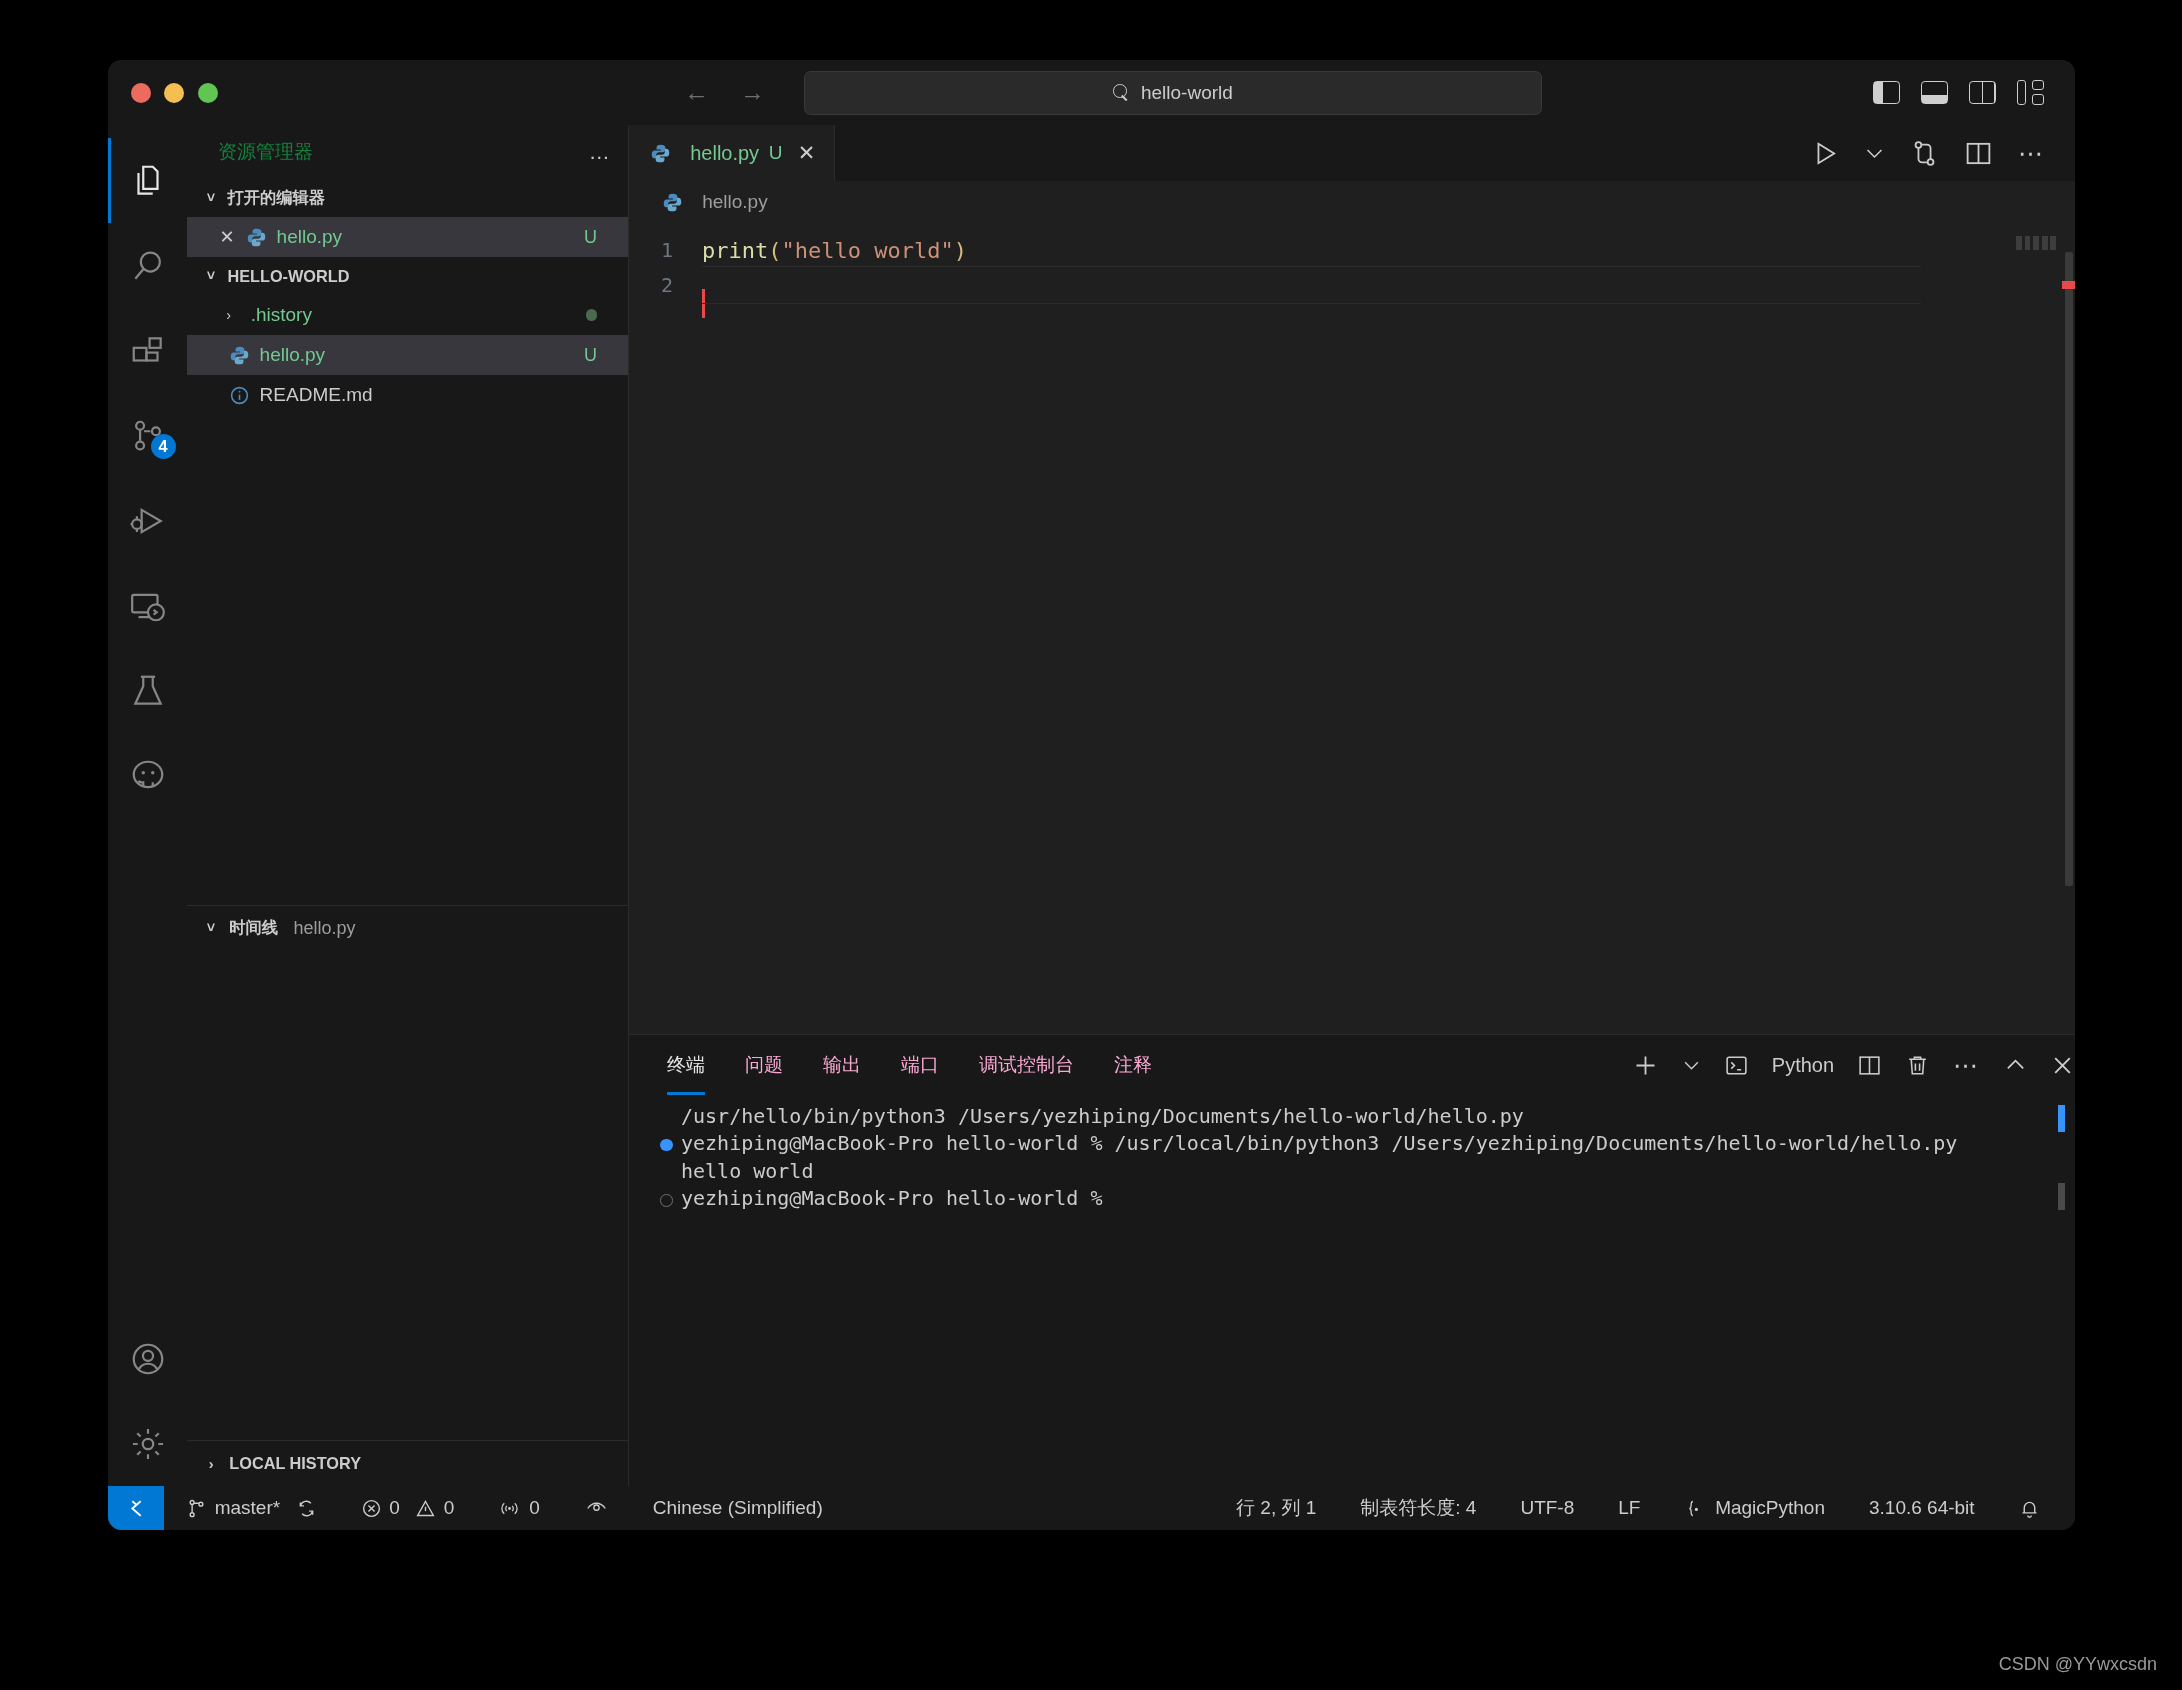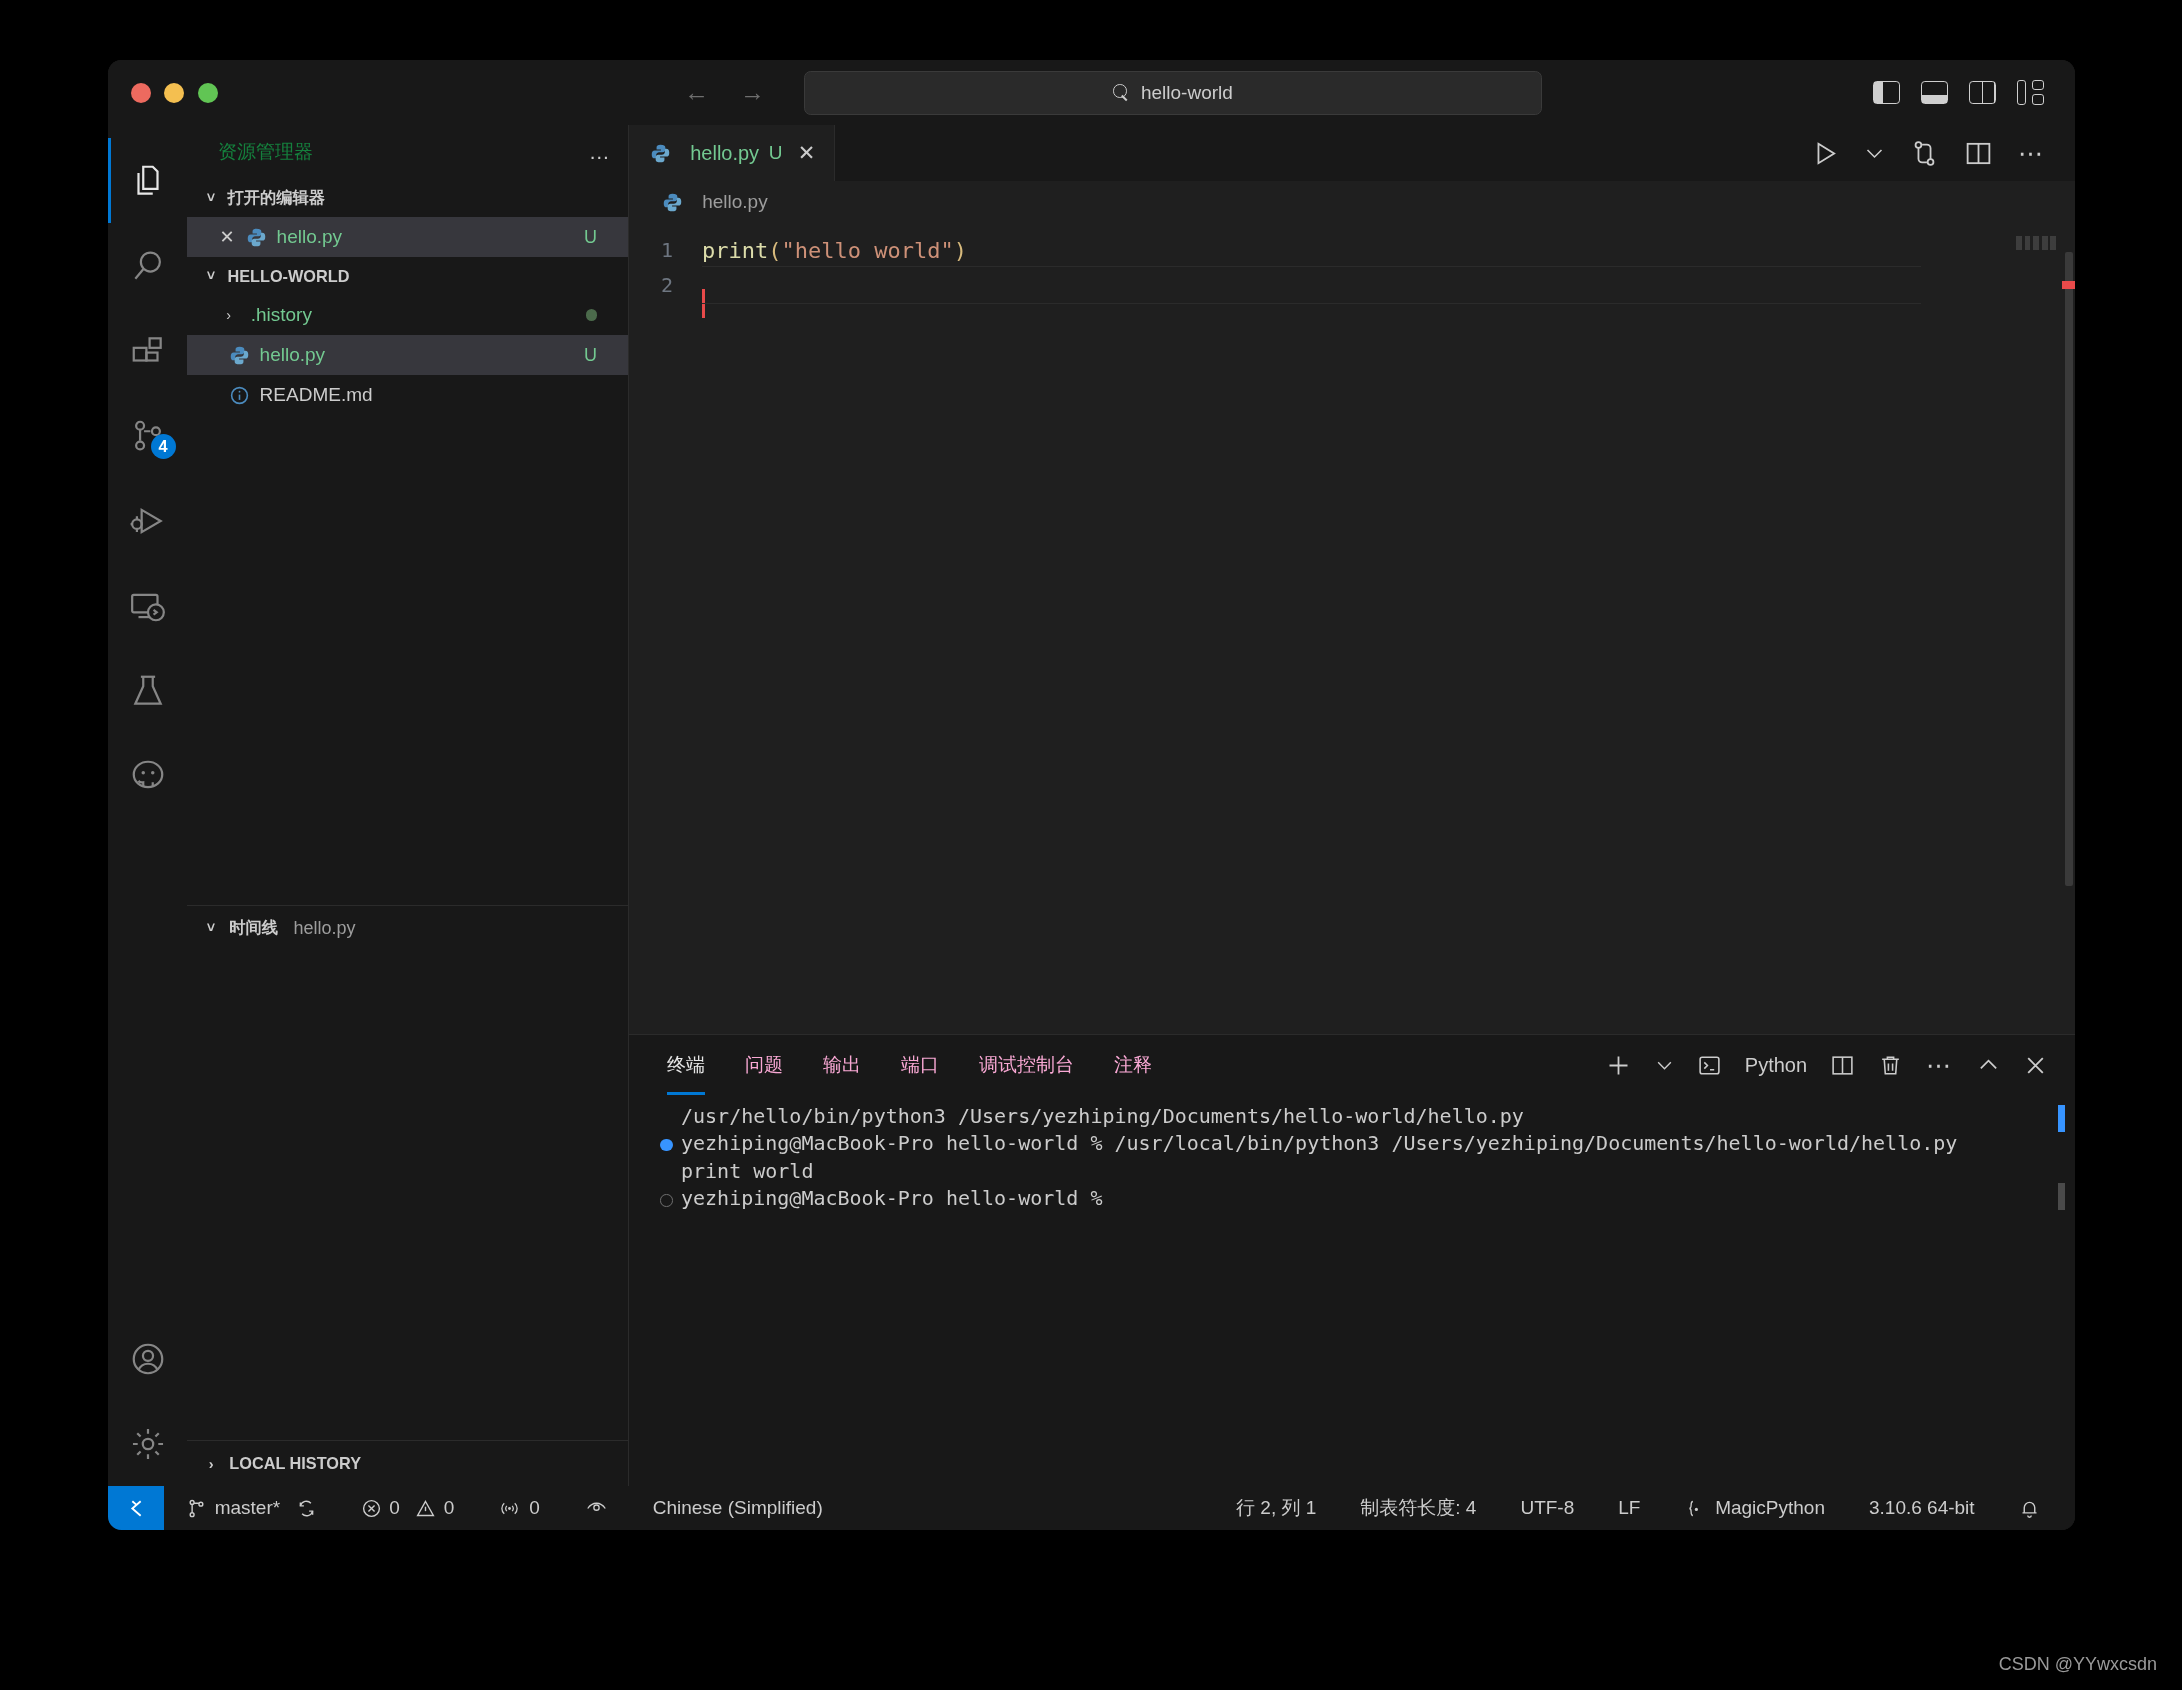--- a/index.html
+++ b/index.html
@@ -204,21 +204,21 @@
   }
   .editor-scrollbar .thumb { position:absolute; right:1.9px; top:29px; width: 8.6px; height: 634px; background:#3a3a3a; border-radius: 1.9px;}
   .editor-scrollbar .mark { position:absolute; right:0; top:58px; width: 13.4px; height: 7.7px; background:#e84a4a;}
 
   
   .panel { height: 452px; background: #181818; display: flex; flex-direction: column; border-top: 1px solid #2b2b2b; }
   .panel-tabs { height: 60px; display: flex; align-items: center; padding-left: 38px; gap: 40px; position: relative; }
   .ptab { color: #f9a8d4; font-size: 19px; height: 60px; display:flex; align-items:center; position: relative; }
   .ptab.active { color: #e7e7e7; }
   .ptab.active::after { content:""; position:absolute; left:0; right:0; bottom:0; height:2.9px; background:#0078d4; }
-  .panel-actions { margin-left: auto; display:flex; align-items:center; gap: 23px; padding-right: 27px; color:#cccccc; font-size: 21px; }
+  .panel-actions { margin-left: auto; display:flex; align-items:center; gap: 23px; color:#cccccc; font-size: 21px; }
   .term-name { font-size: 20px; color: #cccccc; }
   .term-body {
     flex: 1; font-family: "DejaVu Sans Mono", monospace;
     font-size: 20px; color: #cccccc; padding: 7.7px 0 0 0; position: relative;
     line-height: 1.38;
   }
   .tline { display: flex; align-items: flex-start; padding-left: 23px; }
   .tline .gutter { width: 29px; flex: 0 0 29px; display:flex; align-items:center; justify-content:center; padding-top: 8.6px;}
   .tline .txt { white-space: pre-wrap; word-break: break-all; }
   .cmd-dot-filled { width: 12.5px; height: 12.5px; border-radius: 50%; background: #3794ff; }
@@ -536,21 +536,21 @@
             <span class="txt">/usr/hello/bin/python3 /Users/yezhiping/Documents/hello-world/hello.py</span>
           </div>
           <div class="tline" style="padding-right:58px;">
             <span class="gutter">
                 <span class="cmd-dot-filled"></span>
               </span>
             <span class="txt">yezhiping@MacBook-Pro hello-world % /usr/local/bin/python3 /Users/yezhiping/Documents/hello-world/hello.py</span>
           </div>
           <div class="tline">
             <span class="gutter"></span>
-            <span class="txt">print world</span>
+            <span class="txt">hello world</span>
           </div>
           <div class="tline">
             <span class="gutter">
                 <span class="cmd-dot-empty"></span>
               </span>
             <span class="txt">yezhiping@MacBook-Pro hello-world % </span>
           </div>
         </div>
       </div>
     </div>

